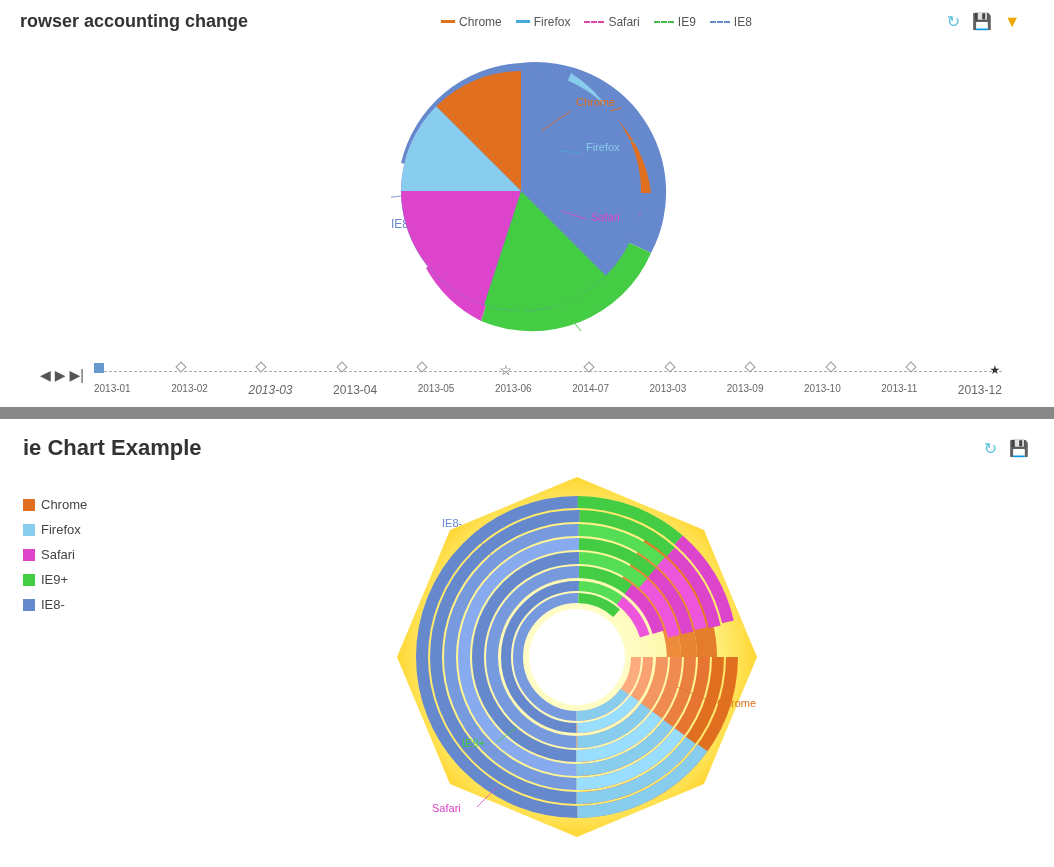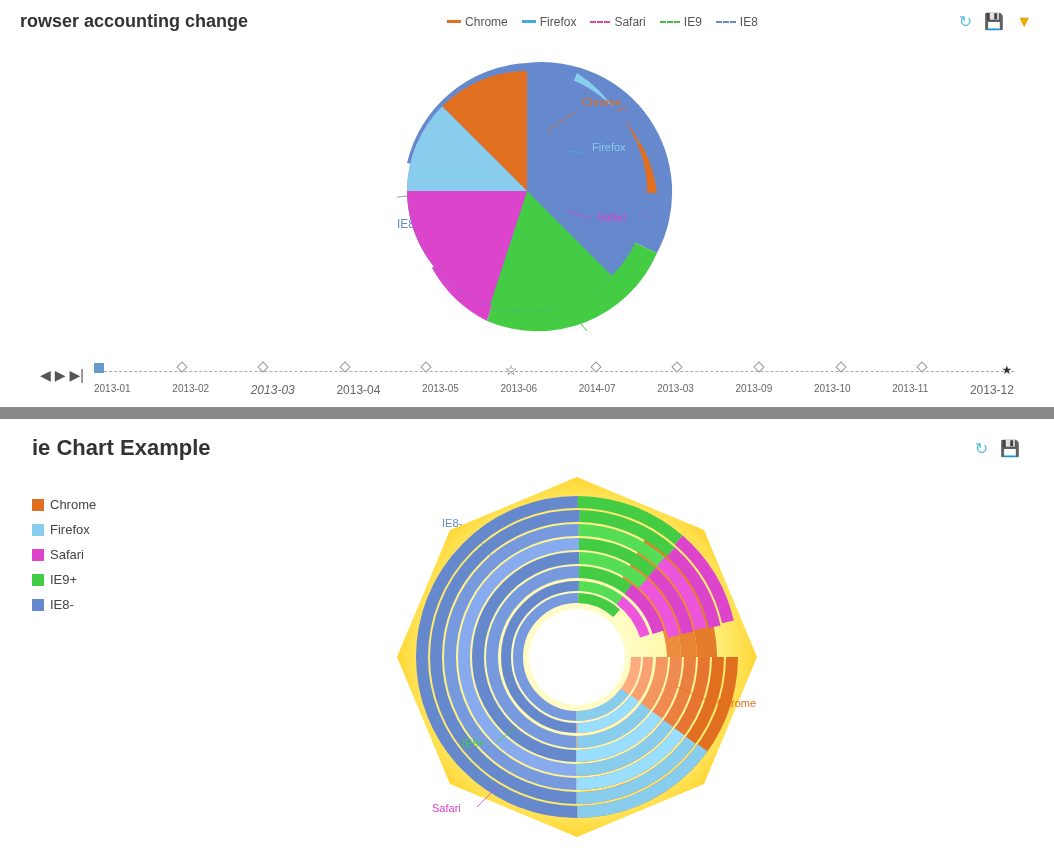--- a/index.html
+++ b/index.html
@@ -1,21 +1,21 @@
 <!DOCTYPE html>
 <html><head>
   <meta charset="utf-8">
   <style>
     * { box-sizing: border-box; margin: 0; padding: 0; }
     body { font-family: Arial, sans-serif; background: #fff; overflow-x: hidden; }
 
     
     .top-section {
       background: #fff;
-      padding: 10px 20px 0 20px;
+      padding: 10px 32px 0 20px;
       border-bottom: 6px solid #888;
     }
     .top-header {
       display: flex;
       align-items: center;
       justify-content: space-between;
       margin-bottom: 10px;
     }
     .top-title {
       font-size: 18px;
@@ -66,21 +66,21 @@
     }
     .timeline-nav span {
       cursor: pointer;
       font-size: 14px;
       color: #555;
     }
 
     
     .bottom-section {
       background: #fff;
-      padding: 16px 32px;
+      padding: 16px 23px;
     }
     .bottom-header {
       display: flex;
       align-items: center;
       justify-content: space-between;
       margin-bottom: 16px;
     }
     .bottom-title {
       font-size: 22px;
       font-weight: bold;

